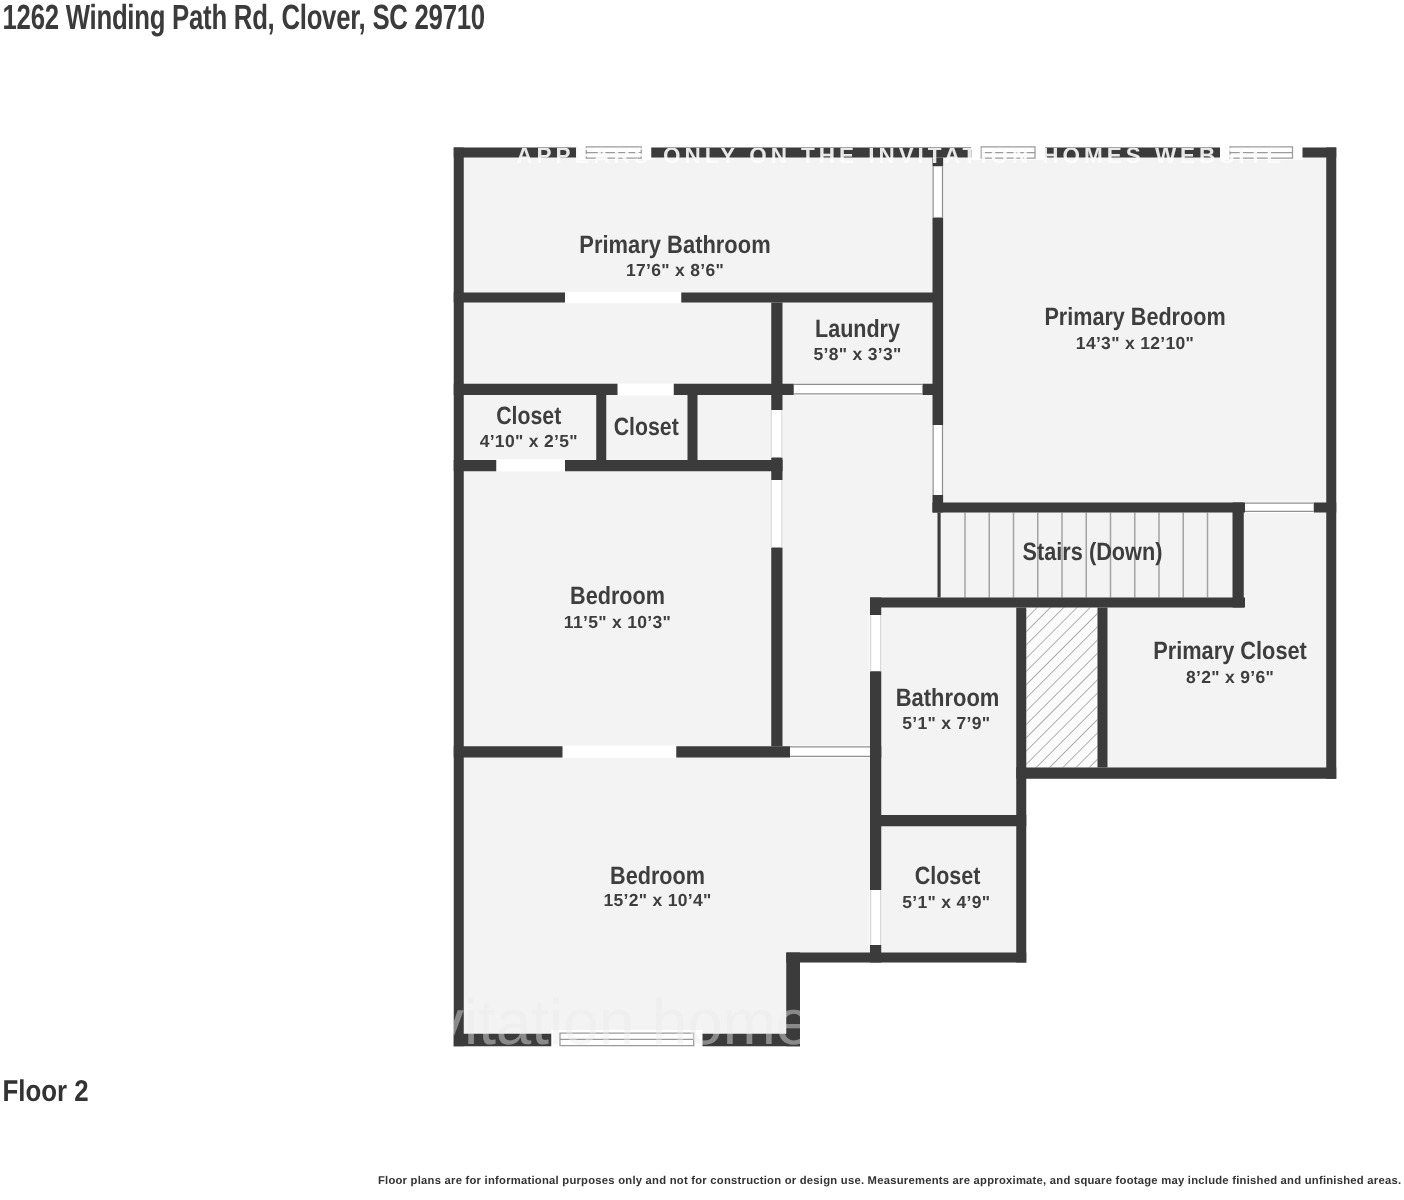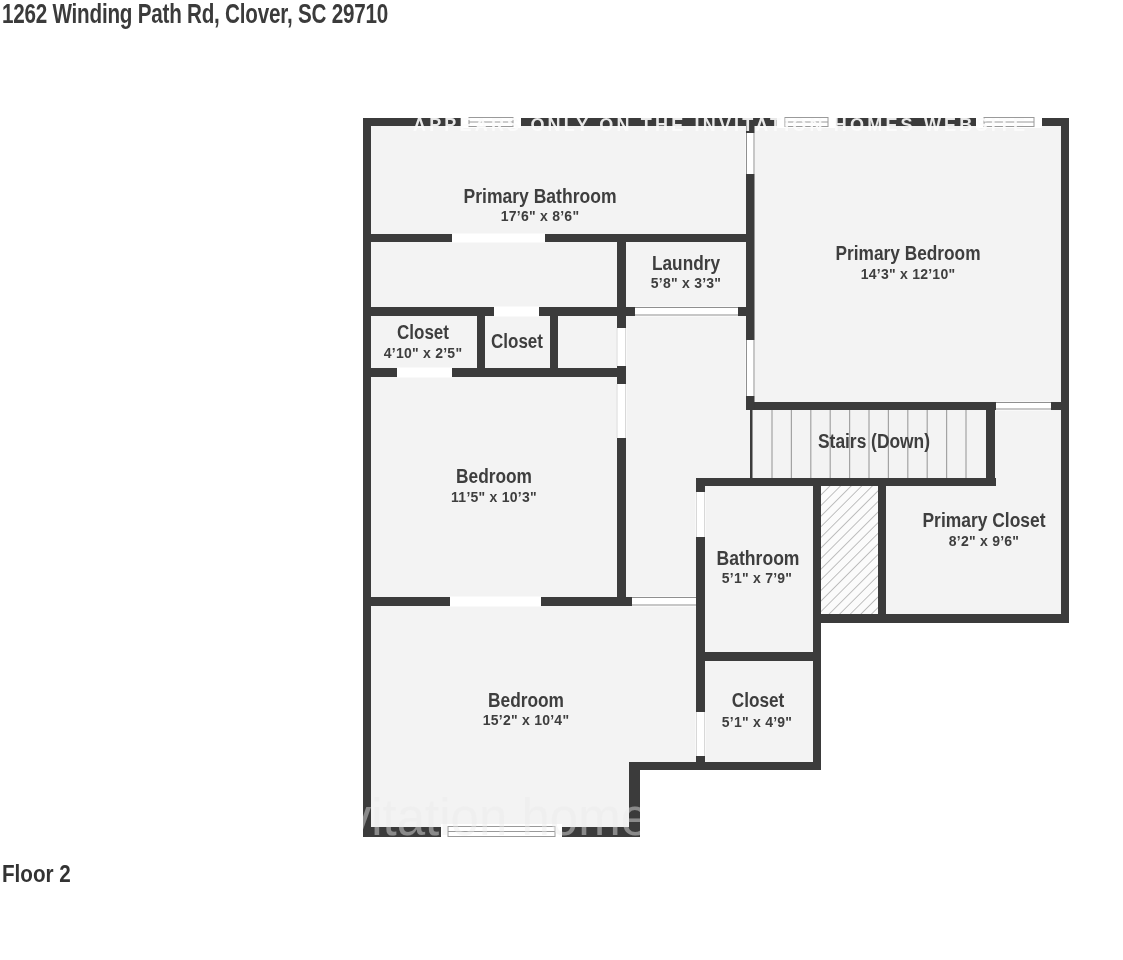--- a/index.html
+++ b/index.html
@@ -8,20 +8,21 @@
 </style>
 </head>
 <body>
 
 <div class="abs" style="left:0;top:0;width:1123px;height:960px;">
 
 <div class="abs" style="left:2px;top:-2px;font-size:28px;font-weight:bold;color:#3b3b3b;letter-spacing:-0.3px;white-space:nowrap;transform:scaleX(0.737);transform-origin:0 0;">1262 Winding Path Rd, Clover, SC 29710</div>
 
 <div class="abs" style="left:2px;top:860px;font-size:24px;font-weight:bold;color:#333333;transform:scaleX(0.86);transform-origin:0 0;">Floor 2</div>
 
+<div class="abs" style="left:0;top:939px;width:1121px;text-align:right;font-size:9px;font-weight:bold;color:#333333;letter-spacing:0.19px;">Floor plans are for informational purposes only and not for construction or design use. Measurements are approximate, and square footage may include finished and unfinished areas.</div>
 
 <svg class="abs" style="left:0;top:0;" width="1123" height="960" viewBox="0 0 1123 960">
 <defs>
 <pattern id="hatch" width="7.5" height="7.5" patternTransform="rotate(45 0 0)" patternUnits="userSpaceOnUse">
 <rect width="7.5" height="7.5" fill="#fbfbfb"></rect>
 <line x1="0" y1="0" x2="0" y2="7.5" stroke="#8e8e8e" stroke-width="1.1"></line>
 </pattern>
 <clipPath id="planclip">
 <polygon points="363,118 1069,118 1069,623 821,623 821,770 640,770 640,837 363,837"></polygon>
 </clipPath>

